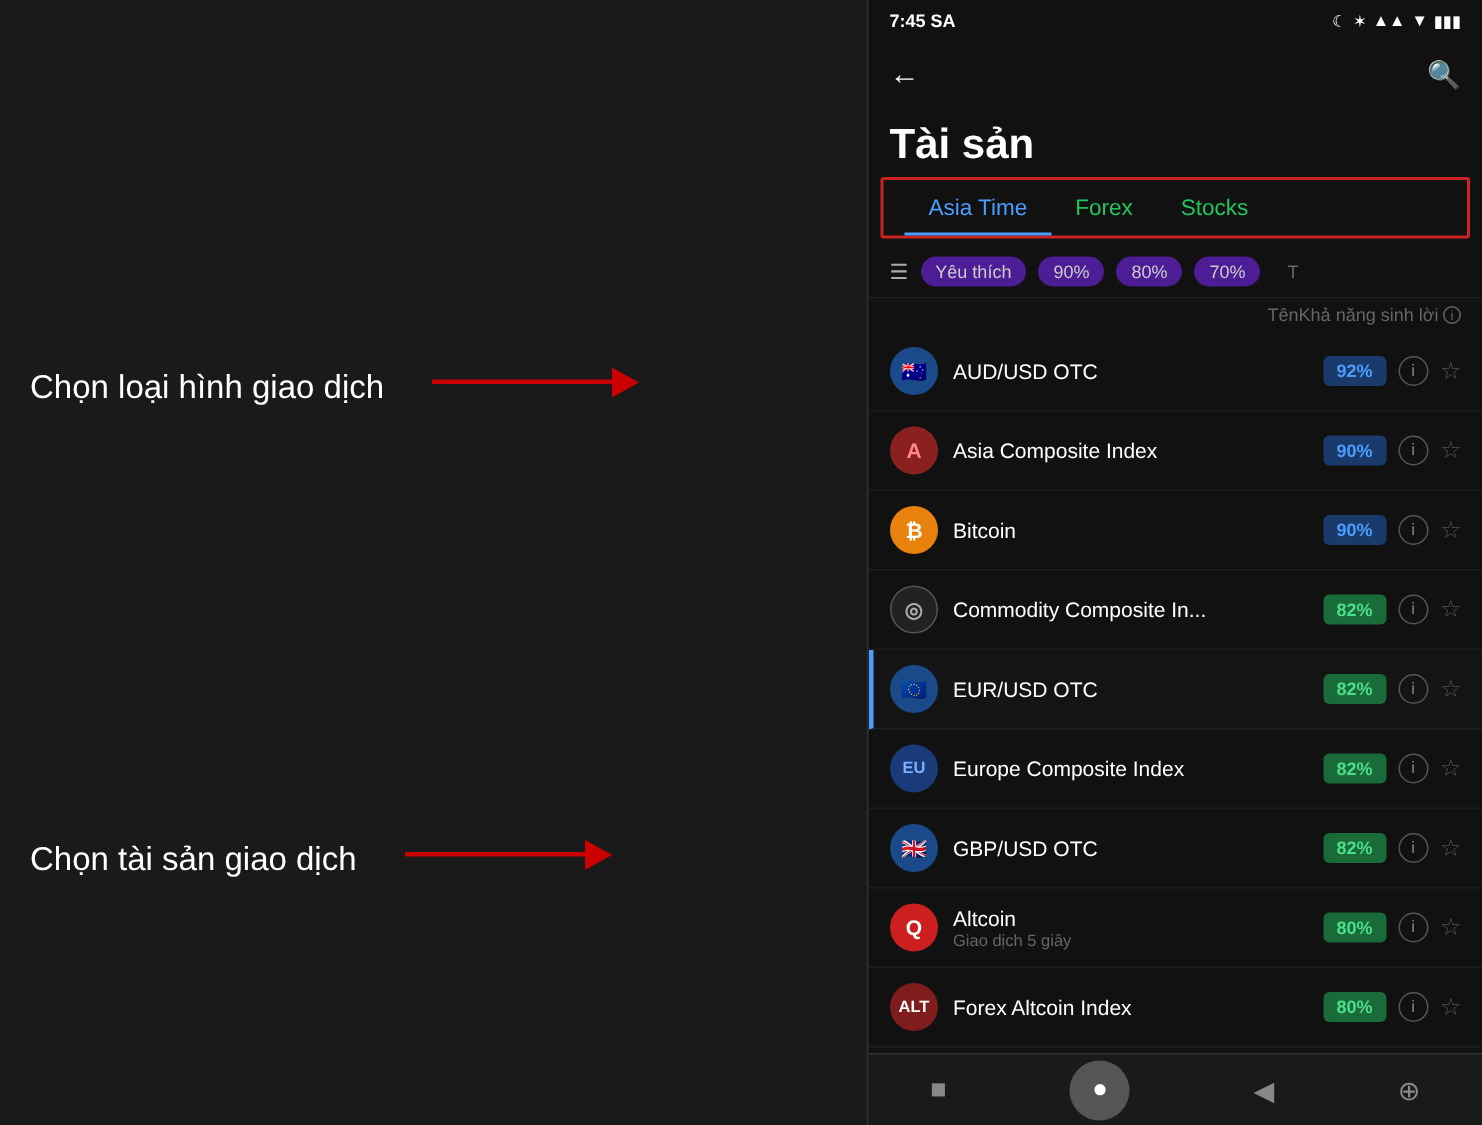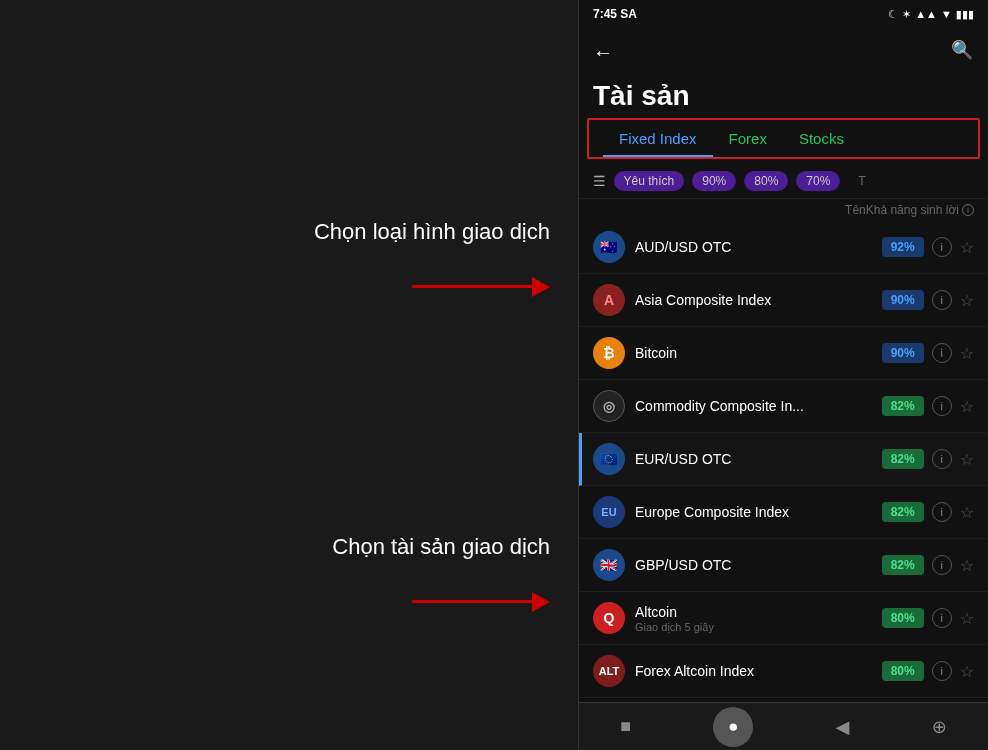--- a/index.html
+++ b/index.html
@@ -20,23 +20,22 @@
       width: 570px;
       height: 750px;
       display: flex;
       flex-direction: column;
       justify-content: space-around;
       padding: 80px 20px;
     }
 
     .annotation {
       display: flex;
-      align-items: flex-end;
+      align-items: flex-start;
       gap: 32px;
-      flex-direction: column;
     }
 
     .annotation-text {
       color: #ffffff;
       font-size: 22px;
       font-weight: 400;
       white-space: nowrap;
     }
 
     .arrow {
@@ -401,21 +400,21 @@
 
   <div class="app-header">
     <span class="back-btn">←</span>
     <span class="search-btn">🔍</span>
   </div>
 
   <div class="page-title">Tài sản</div>
 
   <div class="tabs-container">
     <div class="tabs">
-      <div class="tab active">Fixed Index</div>
+      <div class="tab active">Asia Time</div>
       <div class="tab">Forex</div>
       <div class="tab">Stocks</div>
     </div>
   </div>
 
   <div class="filter-bar">
     <span class="filter-icon">☰</span>
     <span class="filter-chip">Yêu thích</span>
     <span class="filter-chip">90%</span>
     <span class="filter-chip">80%</span>

